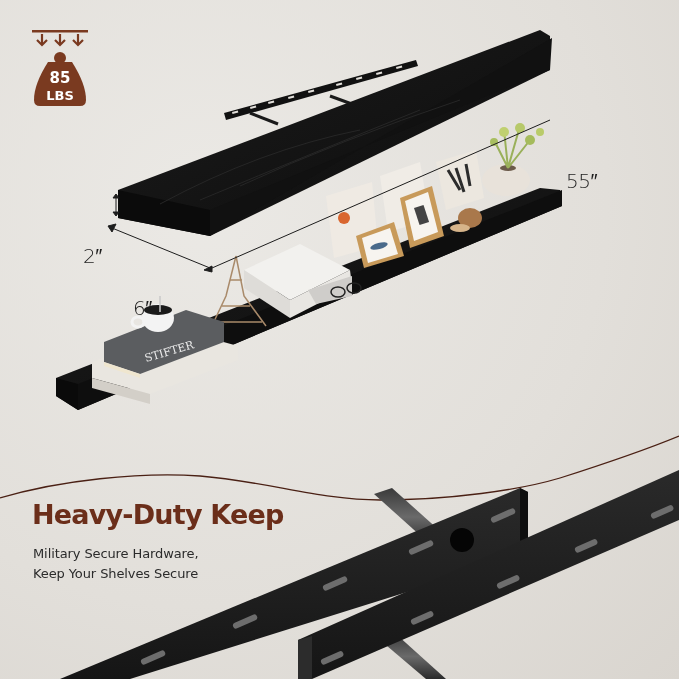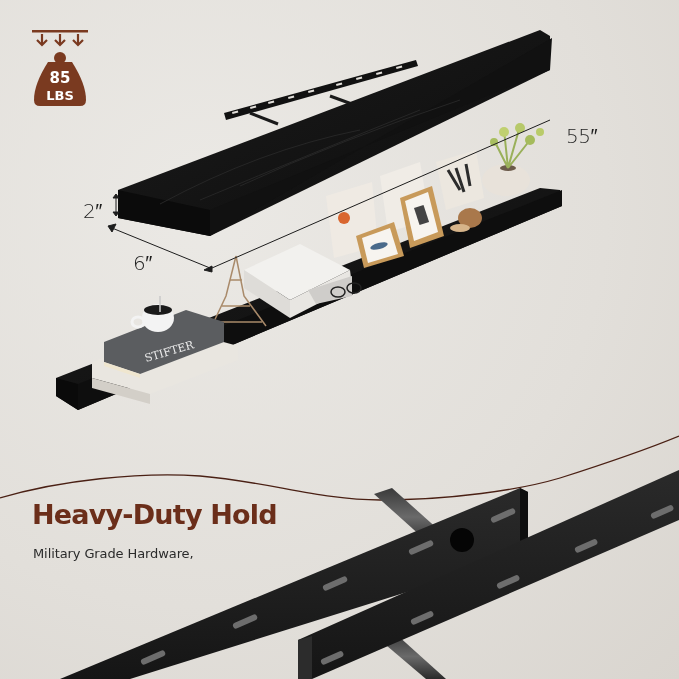--- a/index.html
+++ b/index.html
@@ -1,21 +1,21 @@
 <!DOCTYPE html>
 <html><head>
 <meta charset="utf-8">
 <style>
   html, body { margin:0; padding:0; }
   body { width:679px; height:679px; overflow:hidden; background:#e4e1dc; font-family:"DejaVu Sans", sans-serif; }
   .canvas { position:relative; width:679px; height:679px; overflow:hidden;
     background: radial-gradient(ellipse at 30% 30%, #ebe9e5 0%, #e2dfda 60%, #d9d5cf 100%); }
   .layer { position:absolute; left:0; top:0; }
   .badge { position:absolute; left:28px; top:28px; width:64px; height:80px; }
-  .dim { position:absolute; font-family:"DejaVu Sans", sans-serif; font-weight:300; color:#1d1d1d; font-size:20px; letter-spacing:-0.5px; }
+  .dim { position:absolute; font-family:"DejaVu Sans", sans-serif; font-weight:300; color:#1d1d1d; font-size:20px; letter-spacing:-0.5px;margin-top:45px; }
   .dim-55 { left:566px; top:124px; }
   .dim-2 { left:83px; top:199px; }
   .dim-12 { left:133px; top:251px; }
   .headline { position:absolute; left:32px; top:499px; font-family:"DejaVu Sans", sans-serif; font-weight:bold; font-size:27px; color:#6b2e1a; letter-spacing:-0.8px; }
   .sub { position:absolute; left:33px; font-family:"DejaVu Sans", sans-serif; font-size:13px; color:#2b2b2b; letter-spacing:-0.1px; }
   .sub1 { top:546px; }
   .sub2 { top:566px; }
 </style>
 </head>
 <body>
@@ -187,15 +187,16 @@
     <circle cx="32" cy="30" r="6" fill="#7a3a20"></circle>
     <path d="M20,34 L44,34 Q58,56 58,72 Q58,78 52,78 L12,78 Q6,78 6,72 Q6,56 20,34 Z" fill="#7a3a20"></path>
     <text x="32" y="55" text-anchor="middle" font-family="DejaVu Sans, sans-serif" font-weight="bold" font-size="15" fill="#ffffff">85</text>
     <text x="32" y="72" text-anchor="middle" font-family="DejaVu Sans, sans-serif" font-weight="bold" font-size="13" fill="#ffffff">LBS</text>
   </svg>
 
   <div class="dim dim-55">55″</div>
   <div class="dim dim-2">2″</div>
   <div class="dim dim-12">6″</div>
 
-  <div class="headline">Heavy-Duty Hold</div>
-  <div class="sub sub1">Military Grade Hardware,</div>
+  <div class="headline">Heavy-Duty Keep</div>
+  <div class="sub sub1">Military Secure Hardware,</div>
+  <div class="sub sub2">Keep Your Shelves Secure</div>
 </div>
 
 </body></html>

